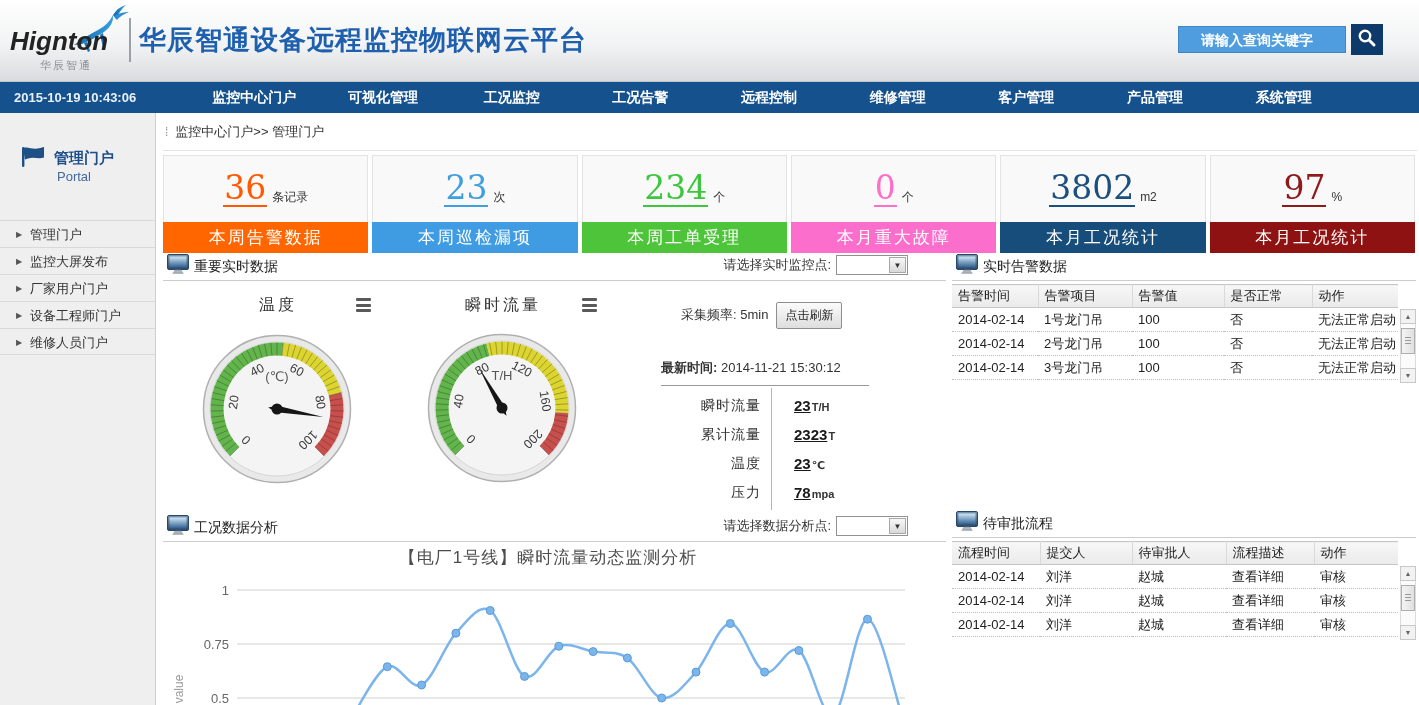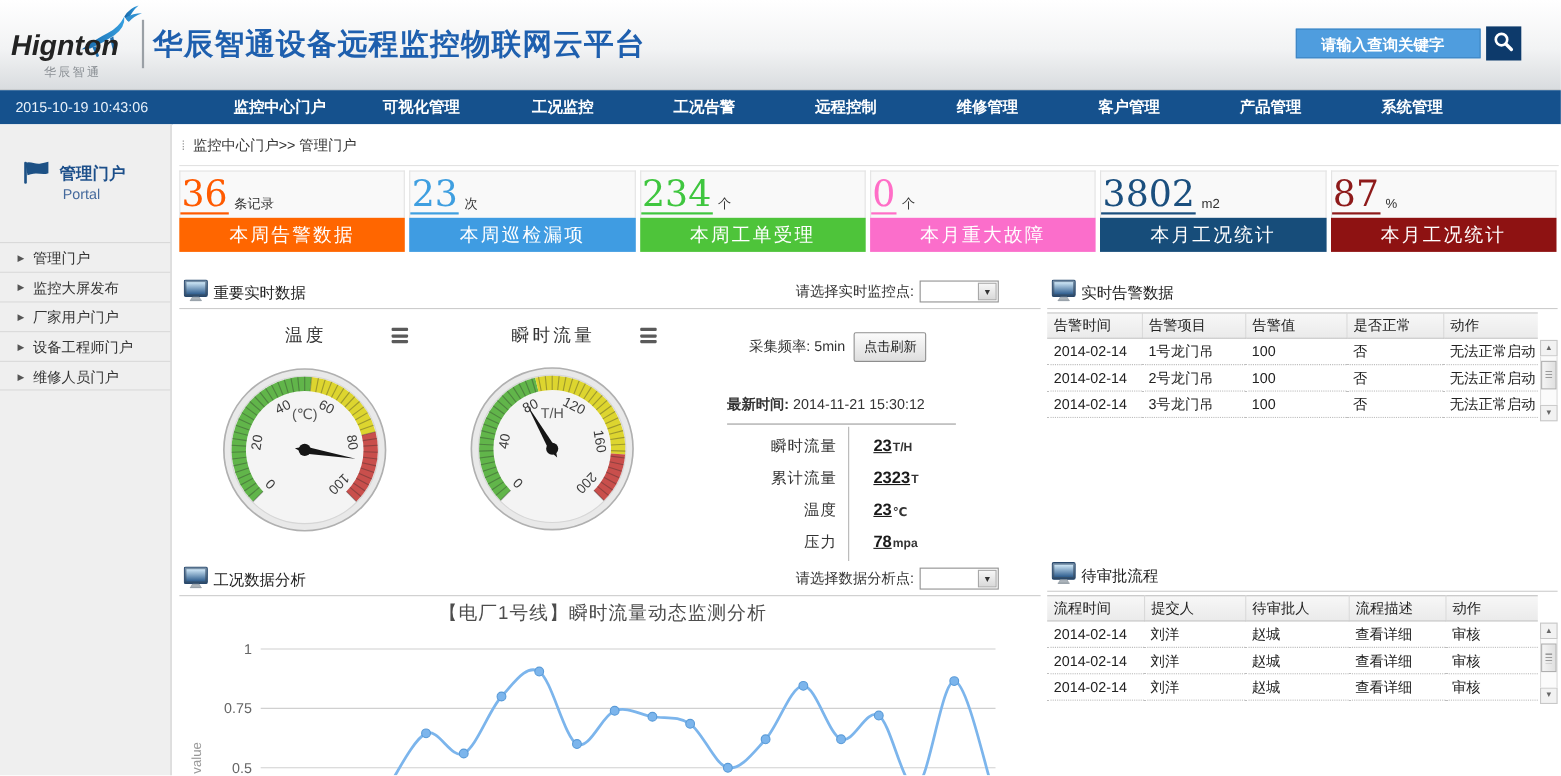--- a/index.html
+++ b/index.html
@@ -18,42 +18,42 @@
   .deer-icon { position:absolute; left:58px; top:-2px; }
   .logo-divider { position:absolute; left:129px; top:18px; height:44px; width:2px; background:#9aa0a6; }
   .site-title { position:absolute; left:139px; top:22px; margin:0; font-size:27px; font-weight:bold; color:#1e5fae; letter-spacing:1px; }
   .search-box { position:absolute; left:1178px; top:26px; width:168px; height:27px; background:#4f9dde; border:1px solid #3e86c4;padding-left:16px; }
   .search-box input { width:100%; height:100%; background:transparent; border:none; outline:none;
     color:#fff; font-size:14px; font-weight:bold; padding:0 6px; font-family:inherit; }
   .search-box input::placeholder { color:#fff; opacity:1; }
   .search-btn { position:absolute; left:1351px; top:24px; width:32px; height:31px; background:#0d3a6b; border:none; cursor:pointer; padding:0; }
   
   .main-nav { position:absolute; left:0; top:82px; width:1419px; height:31px; background:#15518d; }
-  .nav-datetime { position:absolute; left:14px; top:8px; color:#e8f1fa; font-size:13px; }
+  .nav-datetime { position:absolute; left:14px; top:8px; color:#e8f1fa; font-size:13px;font-weight:bold; }
   .nav-items { position:absolute; left:190px; top:0; width:1158px; height:31px; display:flex; list-style:none; margin:0; padding:0; }
   .nav-item { flex:1; text-align:center; line-height:31px; color:#fff; font-size:14px; font-weight:bold; cursor:pointer; white-space:nowrap; }
   
   .sidebar { position:absolute; left:0; top:113px; width:156px; height:592px; background:#efefef; border-right:1px solid #cfcfcf; }
   .portal-head { position:relative; height:100px; }
   .flag-icon { position:absolute; left:19px; top:33px; }
   .portal-title { position:absolute; left:54px; top:36px; font-size:15px; font-weight:bold; color:#1c4f8a; }
   .portal-sub { position:absolute; left:57px; top:56px; font-size:13px; color:#44699c; }
   .side-menu { list-style:none; margin:7px 0 0 0; padding:0; }
   .side-item { height:27px; line-height:27px; border-top:1px solid #d9d9d9; font-size:13px; color:#333; padding-left:30px; position:relative; cursor:pointer; }
   .side-item:last-child { border-bottom:1px solid #d9d9d9; }
   .side-arrow { position:absolute; left:16px; top:0; font-size:8px; color:#555; }
   
   .content { position:absolute; left:157px; top:113px; width:1262px; height:592px; background:#fff; }
   .breadcrumb { position:absolute; left:8px; top:10px; font-size:13px; color:#333; }
   .bc-icon { color:#9a9a9a; margin-right:7px; font-size:12px; }
   .bc-sep { position:absolute; left:6px; top:37px; right:2px; border-top:1px solid #e2e2e2; }
   
   .stats-row { position:absolute; left:6px; top:42px; width:1252px; display:flex; gap:4px; }
   .stat-card { flex:1; }
-  .stat-top { height:43px; background:#f9f9f9; border:1px solid #e3e3e3; border-bottom:none; display:flex; align-items:center; }
+  .stat-top { height:67px; background:#f9f9f9; border:1px solid #e3e3e3; border-bottom:none; display:flex; align-items:center; justify-content:center; }
   .stat-value { font-family:"DejaVu Serif","Liberation Serif",serif; font-size:33px; line-height:1; border-bottom:2px solid currentColor; padding:0 1px 1px; cursor:pointer; }
   .stat-unit { font-size:12px; color:#333; margin-left:5px; margin-top:16px; }
   .stat-bar { height:31px; line-height:31px; text-align:center; color:#fff; font-size:17px; letter-spacing:2px; }
   
   .left-col  { position:absolute; left:6px;  top:138px; width:783px; height:454px; }
   .right-col { position:absolute; left:795px; top:138px; width:464px; height:454px; }
   .panel-head { position:absolute; left:0; width:100%; height:30px; border-bottom:1px solid #ccc; }
   #rt-head { top:0; } #an-head { top:261px; } #alarm-head { top:0; } #appr-head { top:257px; }
   .monitor-icon { position:absolute; left:4px; top:3px; }
   .ph-title { position:absolute; left:31px; top:7px; font-size:14px; color:#222; }
@@ -217,21 +217,21 @@
       </div>
       <div class="stat-card">
         <div class="stat-top">
           <span class="stat-value" style="color: rgb(27, 79, 126);">3802</span>
           <span class="stat-unit">m2</span>
         </div>
         <div class="stat-bar" style="background: rgb(23, 77, 122);">本月工况统计</div>
       </div>
       <div class="stat-card">
         <div class="stat-top">
-          <span class="stat-value" style="color: rgb(142, 26, 26);">87</span>
+          <span class="stat-value" style="color: rgb(142, 26, 26);">97</span>
           <span class="stat-unit">%</span>
         </div>
         <div class="stat-bar" style="background: rgb(142, 18, 18);">本月工况统计</div>
       </div>
     </div>
 
   <section class="left-col">
     <div class="panel-head" id="rt-head">
       <span class="monitor-icon"><svg width="22" height="20" viewBox="0 0 22 20">
             <rect x="0.5" y="0.5" width="21" height="15" rx="1.5" fill="url(#mon)" stroke="#27476b"></rect>

